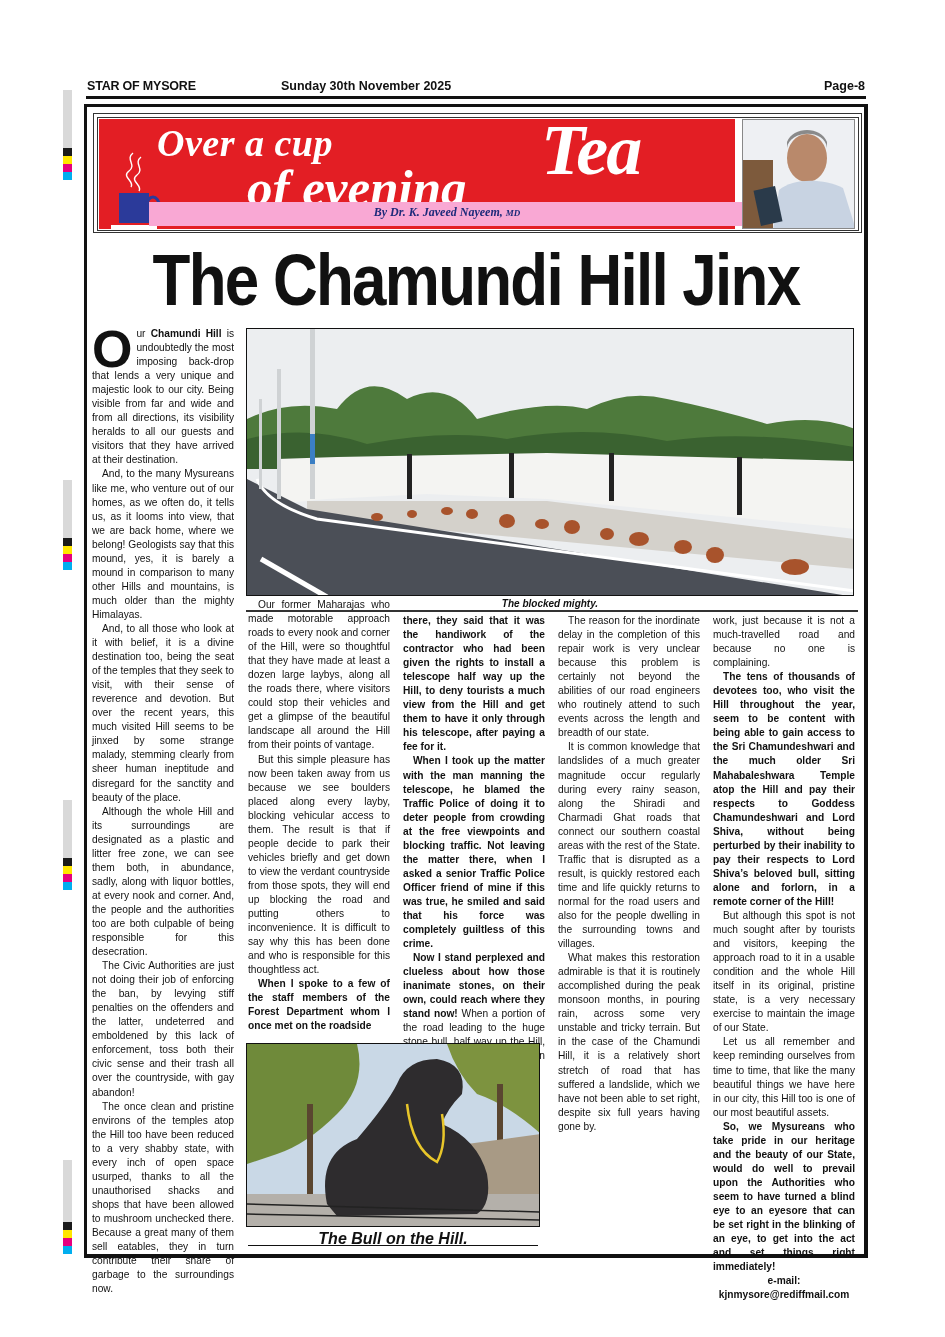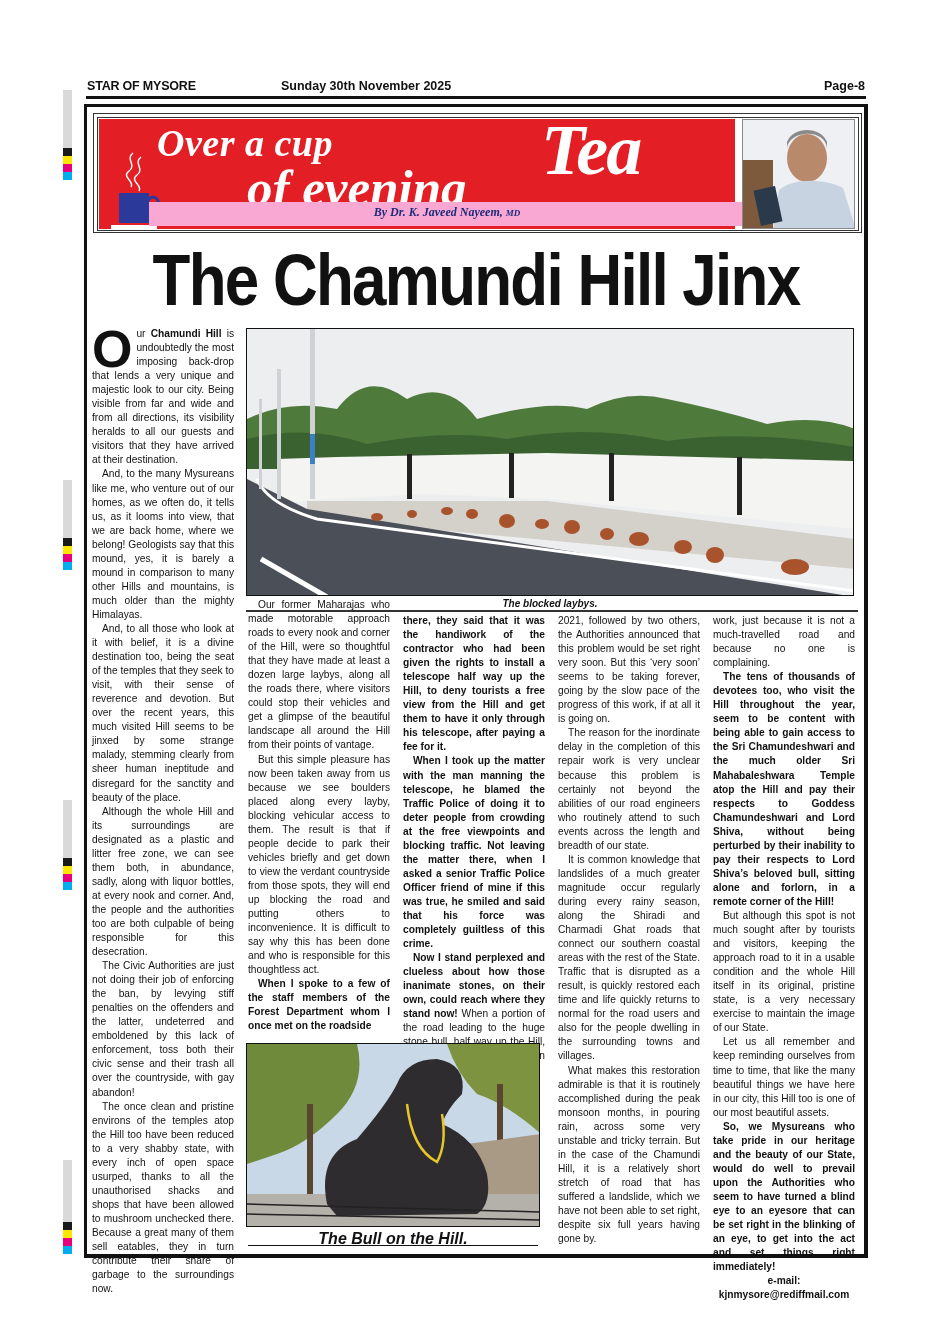--- a/index.html
+++ b/index.html
@@ -164,46 +164,45 @@
         <ellipse cx="436" cy="218" rx="9" ry="7"></ellipse>
       <ellipse cx="468" cy="226" rx="9" ry="8"></ellipse>
         <ellipse cx="548" cy="238" rx="14" ry="8"></ellipse>
     </g>
     <rect x="63" y="0" width="5" height="170" fill="#cfd2d4"></rect>
     <rect x="63" y="105" width="5" height="30" fill="#3b7fc4"></rect>
     <rect x="30" y="40" width="4" height="130" fill="#cfd2d4"></rect>
     <rect x="12" y="70" width="3" height="90" fill="#cfd2d4"></rect>
   </svg>
 </div>
-<div class="cap1">The blocked laybys.</div>
+<div class="cap1">The blocked mighty.</div>
 <div class="rule1"></div>
 
 <div class="col c1">
   <p class="first"><span class="dropcap">O</span><span>ur </span><b>Chamundi Hill</b><span> is undoubtedly the most imposing back-drop that lends a very unique and majestic look to our city. Being visible from far and wide and from all directions, its visibility heralds to all our guests and visitors that they have arrived at their destination.</span></p>
   <p>And, to the many Mysureans like me, who venture out of our homes, as we often do, it tells us, as it looms into view, that we are back home, where we belong! Geologists say that this mound, yes, it is barely a mound in comparison to many other Hills and mountains, is much older than the mighty Himalayas.</p>
   <p>And, to all those who look at it with belief, it is a divine destination too, being the seat of the temples that they seek to visit, with their sense of reverence and devotion. But over the recent years, this much visited Hill seems to be jinxed by some strange malady, stemming clearly from sheer human ineptitude and disregard for the sanctity and beauty of the place.</p>
   <p>Although the whole Hill and its surroundings are designated as a plastic and litter free zone, we can see them both, in abundance, sadly, along with liquor bottles, at every nook and corner. And, the people and the authorities too are both culpable of being responsible for this desecration.</p>
   <p>The Civic Authorities are just not doing their job of enforcing the ban, by levying stiff penalties on the offenders and the latter, undeterred and emboldened by this lack of enforcement, toss both their civic sense and their trash all over the countryside, with gay abandon!</p>
   <p>The once clean and pristine environs of the temples atop the Hill too have been reduced to a very shabby state, with every inch of open space usurped, thanks to all the unauthorised shacks and shops that have been allowed to mushroom unchecked there. Because a great many of them sell eatables, they in turn contribute their share of garbage to the surroundings now.</p>
 </div>
 
 <div class="col c2">
   <p>Our former Maharajas who made motorable approach roads to every nook and corner of the Hill, were so thoughtful that they have made at least a dozen large laybys, along all the roads there, where visitors could stop their vehicles and get a glimpse of the beautiful landscape all around the Hill from their points of vantage.</p>
   <p>But this simple pleasure has now been taken away from us because we see boulders placed along every layby, blocking vehicular access to them. The result is that if people decide to park their vehicles briefly and get down to view the verdant countryside from those spots, they will end up blocking the road and putting others to inconvenience. It is difficult to say why this has been done and who is responsible for this thoughtless act.</p>
   <p class="b">When I spoke to a few of the staff members of the Forest Department whom I once met on the roadside</p>
 </div>
 
 <div class="col c3">
-  <p class="b noind">there, they said that it was the handiwork of the contractor who had been given the rights to install a telescope half way up the Hill, to deny tourists a free view from the Hill and get them to have it only through his telescope, after paying a fee for it.</p>
+  <p class="b noind">there, they said that it was the handiwork of the contractor who had been given the rights to install a telescope half way up the Hill, to deny tourists a much view from the Hill and get them to have it only through his telescope, after paying a fee for it.</p>
   <p class="b">When I took up the matter with the man manning the telescope, he blamed the Traffic Police of doing it to deter people from crowding at the free viewpoints and blocking traffic. Not leaving the matter there, when I asked a senior Traffic Police Officer friend of mine if this was true, he smiled and said that his force was completely guiltless of this crime.</p>
   <p><b>Now I stand perplexed and clueless about how those inanimate stones, on their own, could reach where they stand now!</b><span> When a portion of the road leading to the huge stone bull, half way up the Hill, first suffered a landslide in October</span></p>
 </div>
 
 <div class="col c4">
-  <p class="noind">2021, followed by two others, the Authorities announced that this problem would be set right very soon. But this ‘very soon’ seems to be taking forever, going by the slow pace of the progress of this work, if at all it is going on.</p>
   <p>The reason for the inordinate delay in the completion of this repair work is very unclear because this problem is certainly not beyond the abilities of our road engineers who routinely attend to such events across the length and breadth of our state.</p>
   <p>It is common knowledge that landslides of a much greater magnitude occur regularly during every rainy season, along the Shiradi and Charmadi Ghat roads that connect our southern coastal areas with the rest of the State. Traffic that is disrupted as a result, is quickly restored each time and life quickly returns to normal for the road users and also for the people dwelling in the surrounding towns and villages.</p>
   <p>What makes this restoration admirable is that it is routinely accomplished during the peak monsoon months, in pouring rain, across some very unstable and tricky terrain. But in the case of the Chamundi Hill, it is a relatively short stretch of road that has suffered a landslide, which we have not been able to set right, despite six full years having gone by.</p>
 </div>
 
 <div class="col c5">
   <p class="noind">work, just because it is not a much-travelled road and because no one is complaining.</p>
   <p class="b">The tens of thousands of devotees too, who visit the Hill throughout the year, seem to be content with being able to gain access to the Sri Chamundeshwari and the much older Sri Mahabaleshwara Temple atop the Hill and pay their respects to Goddess Chamundeshwari and Lord Shiva, without being perturbed by their inability to pay their respects to Lord Shiva’s beloved bull, sitting alone and forlorn, in a remote corner of the Hill!</p>
   <p>But although this spot is not much sought after by tourists and visitors, keeping the approach road to it in a usable condition and the whole Hill itself in its original, pristine state, is a very necessary exercise to maintain the image of our State.</p>
   <p>Let us all remember and keep reminding ourselves from time to time, that like the many beautiful things we have here in our city, this Hill too is one of our most beautiful assets.</p>

